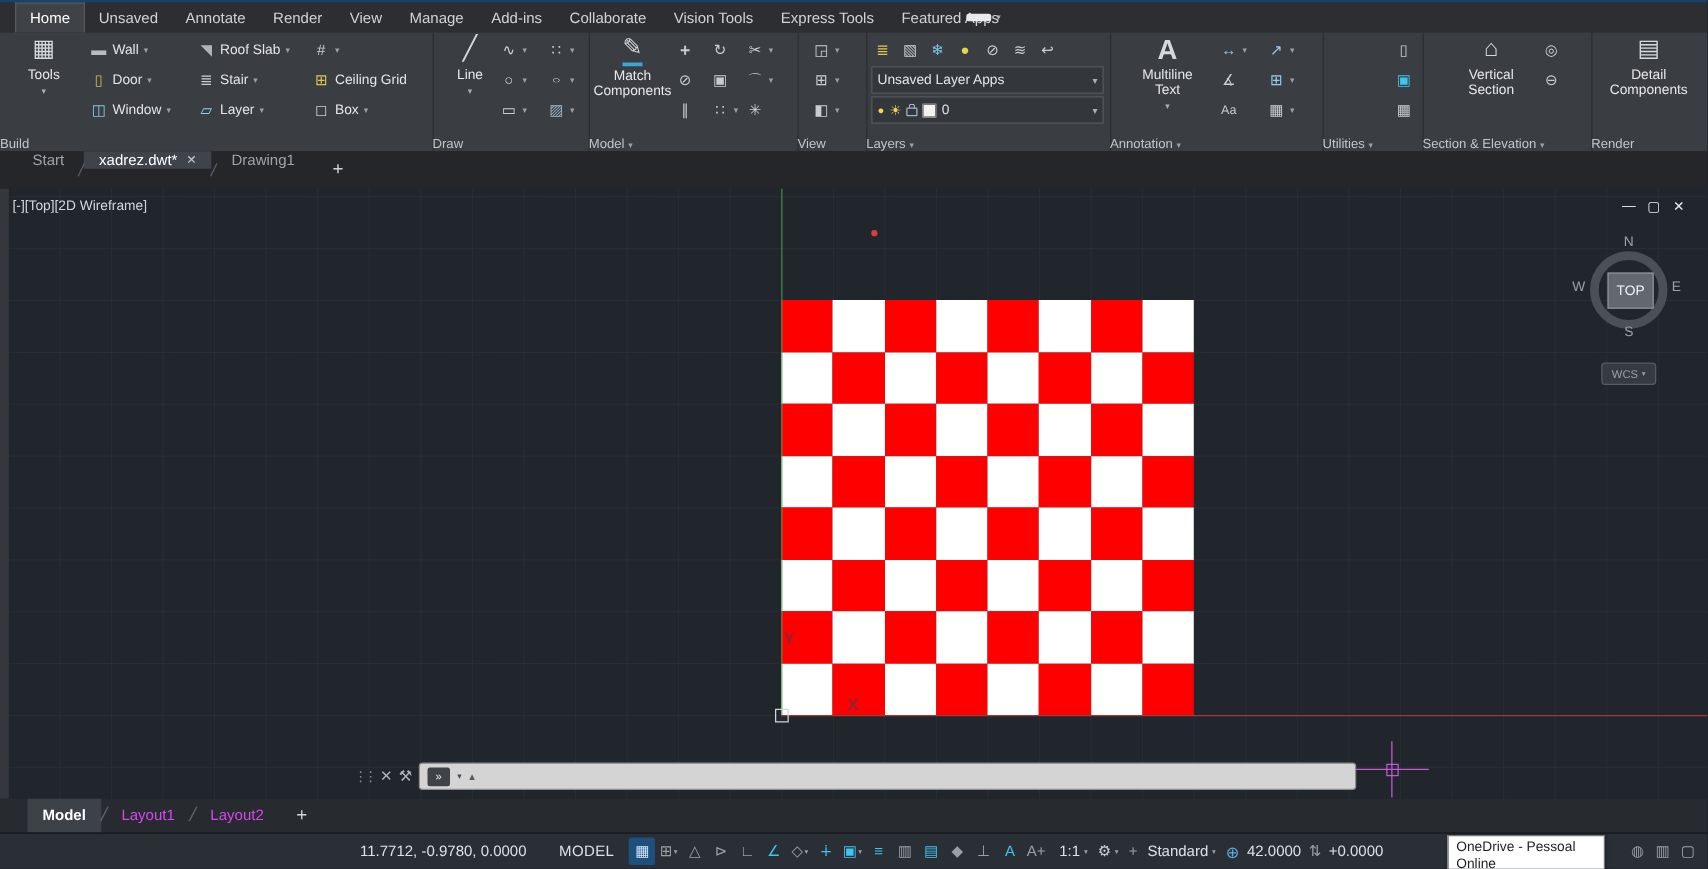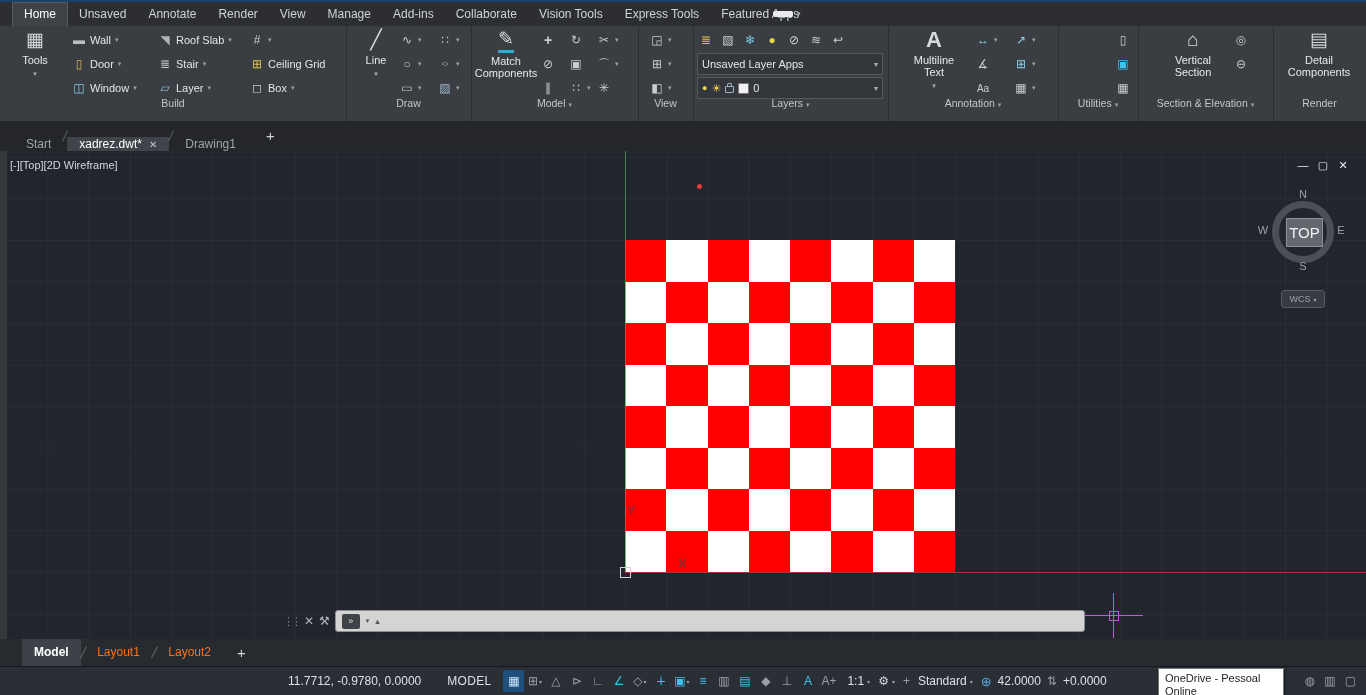--- a/index.html
+++ b/index.html
@@ -12,63 +12,63 @@
   #menu-tabs{display:flex;margin-left:12px}
   .mtab{padding:0 11px;line-height:24px;font-size:12px;color:#cfd3d7;white-space:nowrap;cursor:default}
   .mtab.active{background:#3f4246;border:1px solid #55595e;border-bottom:none;color:#ffffff;line-height:22px}
   #ribbon-toggle{position:absolute;left:773px;top:8px;display:flex;align-items:center;gap:4px}
   #ribbon-toggle .pill{width:20px;height:6px;background:#e8eaec;border-radius:2px;display:inline-block}
   #ribbon-toggle .da{color:#aeb4ba}
 
   
   #ribbon{position:absolute;left:0;top:26px;width:1366px;height:95px;background:#3a3d42;border-bottom:1px solid #26282b}
   .panel{position:absolute;top:0;height:95px;border-right:1px solid #2b2e31}
-  .ptitle{position:absolute;bottom:12px;left:0;width:100%;text-align:center;font-size:10.5px;color:#c2c6ca;white-space:nowrap}
+  .ptitle{position:absolute;bottom:0;left:0;width:100%;text-align:left;font-size:10.5px;color:#c2c6ca;white-space:nowrap}
   .pta{font-size:7px;color:#9aa0a6;margin-left:3px}
   .bigbtn{position:absolute;top:2px;height:76px;display:flex;flex-direction:column;align-items:center;
           color:#e6e8ea;font-size:11px;text-align:center;line-height:12px;cursor:default}
   .bigicon{height:24px;font-size:19px;line-height:24px;color:#d6d9dc;margin-bottom:2px}
   .bigarrow{font-size:7px;color:#aab0b6;margin-top:2px}
   .ritem{position:absolute;height:22px;display:flex;align-items:center;gap:4px;color:#e3e5e7;font-size:11px;white-space:nowrap;cursor:default}
   .ric{font-size:12px;min-width:14px;text-align:center;color:#c9ccd0}
   .da{font-size:7px;color:#9aa0a6}
   .ddfield{position:absolute;height:20px;background:#33373c;border:1px solid #55595e;display:flex;align-items:center;
            font-size:11px;color:#e3e5e7;padding:0 4px;gap:4px}
   .ddfield .ddarr{margin-left:auto;font-size:8px;color:#aab0b6}
   .swatch{width:9px;height:9px;background:#f2f2f2;border:1px solid #777;display:inline-block}
   .lock{width:7px;height:5px;border:1px solid #9fb6c8;border-radius:1px;position:relative;display:inline-block;margin-top:3px}
   .lock::before{content:"";position:absolute;top:-4px;left:1px;width:3px;height:3px;border:1px solid #9fb6c8;border-bottom:none;border-radius:2px 2px 0 0}
   .ruler{width:20px;height:11px;background:#e9c53d;border:1px solid #8a741f;margin-top:7px;
          background-image:repeating-linear-gradient(90deg,transparent 0 3px,#8a741f 3px 4px);
          background-size:100% 45%;background-repeat:no-repeat}
 
   
   #filebar{position:absolute;left:0;top:121px;width:1366px;height:30px;background:#24262a;display:flex;align-items:stretch}
-  #file-tabs{display:flex;align-items:flex-end;margin-left:14px}
+  #file-tabs{display:flex;align-items:flex-start;margin-left:14px}
   .ftab{display:flex;align-items:center;gap:7px;padding:0 12px;font-size:12px;color:#9fa4a9}
   .ftab.active{background:#3f434a;color:#ffffff}
   .ftx{font-size:10px;color:#c6cacd}
   .ftsep{color:#5a5f65;font-size:14px;line-height:30px;transform:skewX(-12deg)}
   #new-drawing-button{color:#cfd4d9;font-size:15px;line-height:30px;margin-left:18px}
 
   
   #canvas{position:absolute;left:0;top:151px;width:1366px;height:488px;background:#21262d;
           background-image:linear-gradient(to right,rgba(160,180,200,.05) 1px,transparent 1px),
                            linear-gradient(to bottom,rgba(160,180,200,.05) 1px,transparent 1px);
           background-size:41.25px 41.5px;background-position:625px 89px}
   #left-strip{position:absolute;left:0;top:0;width:7px;height:488px;background:#34383d}
   #viewport-controls{position:absolute;left:10px;top:8px;font-size:11px;color:#d4d7da}
   .wctl{position:absolute;top:8px;width:18px;text-align:center;font-size:11px;color:#e8eaec}
   #viewcube-north{position:absolute;left:1296px;top:37px;width:14px;text-align:center;font-size:11px;color:#9aa1a8}
   #viewcube-south{position:absolute;left:1296px;top:109px;width:14px;text-align:center;font-size:11px;color:#9aa1a8}
   #viewcube-west{position:absolute;left:1256px;top:73px;width:14px;text-align:center;font-size:11px;color:#9aa1a8}
   #viewcube-east{position:absolute;left:1334px;top:73px;width:14px;text-align:center;font-size:11px;color:#9aa1a8}
   #viewcube-ring{position:absolute;left:1272px;top:50px;width:62px;height:62px;border-radius:50%;border:7px solid #4a5056;box-sizing:border-box}
   #viewcube-top{position:absolute;left:1286px;top:67px;width:35px;height:27px;background:#63686e;border:1px solid #8a9097;
-                color:#f2f3f4;font-size:15px;display:flex;align-items:center;justify-content:center}
+                color:#f2f3f4;font-size:11px;display:flex;align-items:center;justify-content:center}
   #wcs{position:absolute;left:1281px;top:139px;width:42px;height:16px;background:rgba(58,63,70,.85);border:1px solid #565c63;
        border-radius:3px;color:#9aa1a8;font-size:9px;display:flex;align-items:center;justify-content:center;gap:3px}
   #axis-y{position:absolute;left:625px;top:0;width:1px;height:421px;background:rgba(80,160,80,.75);z-index:3}
   #axis-x{position:absolute;left:625px;top:421px;width:741px;height:1px;background:rgba(190,60,60,.8);z-index:1}
   #board{position:absolute;left:625px;top:89px;width:330px;height:332px;display:grid;
          grid-template-columns:repeat(8,1fr);grid-template-rows:repeat(8,1fr);z-index:2}
   #origin-grip{position:absolute;left:620px;top:416px;width:9px;height:9px;border:1px solid #cfd4d9;z-index:4}
   #ucs-y-label,#ucs-x-label{position:absolute;color:#8f2430;font-size:13px;font-weight:bold;z-index:4}
   #ucs-y-label{left:627px;top:352px}
   #ucs-x-label{left:678px;top:405px}
@@ -87,21 +87,21 @@
   #cmd-prompt-box{width:18px;height:15px;background:#3f4348;border-radius:2px;color:#e8eaec;font-size:9px;
                   display:flex;align-items:center;justify-content:center}
   #cmd-prompt-arrow{font-size:7px;color:#4a4e54}
   #command-input{flex:1;font-family:"DejaVu Sans Mono",monospace;font-style:italic;font-size:12px;color:#565b61}
   #cmd-up{font-size:9px;color:#565b61}
 
   
   #layoutbar{position:absolute;left:0;top:639px;width:1366px;height:27px;background:#272b30;border-bottom:1px solid #1a1d21;
              display:flex;align-items:stretch}
   #layout-tabs{display:flex;align-items:stretch;margin-left:22px}
-  .ltab{padding:0 12px;line-height:27px;font-size:12px;color:#f97316}
+  .ltab{padding:0 12px;line-height:27px;font-size:12px;color:#d946ef}
   .ltab.active{background:#3d4248;color:#ffffff;font-weight:bold}
   .ltsep{color:#5c6268;line-height:27px;transform:skewX(-14deg)}
   #new-layout-button{color:#cfd4d9;font-size:15px;line-height:27px;margin-left:14px}
 
   
   #statusbar{position:absolute;left:0;top:666px;width:1366px;height:29px;background:#2a2f36;border-top:1px solid #15181c;
              display:flex;align-items:center;padding-left:288px;box-sizing:border-box;font-size:12px;color:#dde1e5}
   #coords{white-space:nowrap}
   #model-toggle{margin-left:26px;letter-spacing:.3px}
   #status-icons{display:flex;align-items:center;margin-left:12px}

